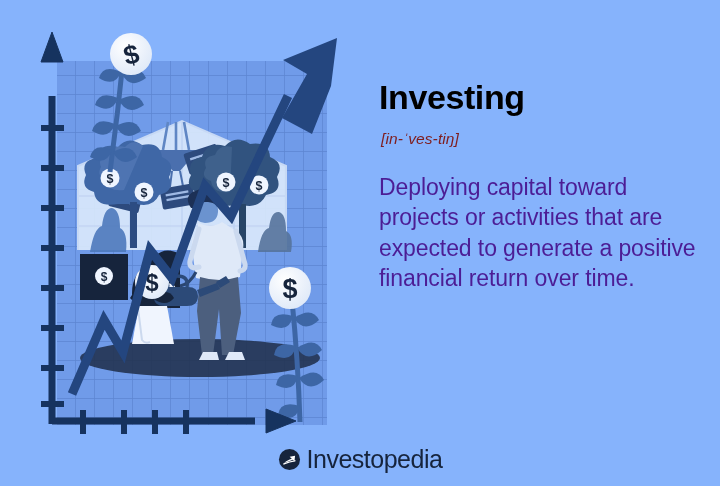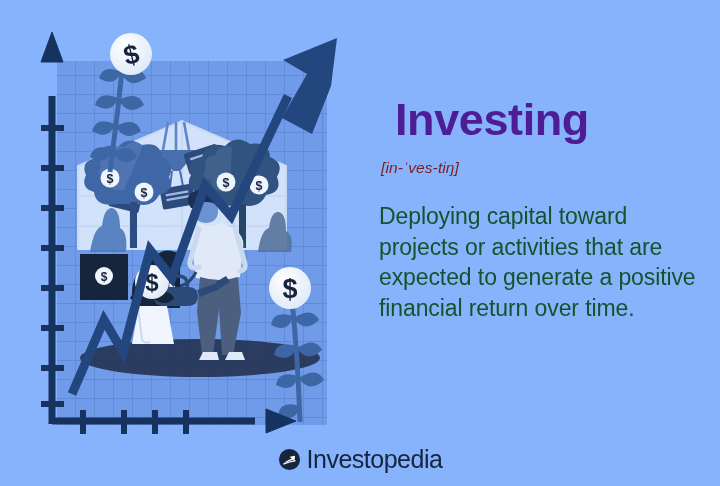--- a/index.html
+++ b/index.html
@@ -13,30 +13,30 @@
 
   
   .illus{position:absolute;left:0;top:0;width:360px;height:440px;}
   .illus svg{display:block;}
 
   
   .textcol{
     position:absolute;left:379px;top:80px;width:320px;
   }
   .title{
-    font-size:45px;font-weight:700;color:#4c1d95;
-    letter-spacing:-0.4px;line-height:1.05;margin:16px;
+    font-size:34px;font-weight:700;color:#000000;
+    letter-spacing:-0.4px;line-height:1.05;margin:0;
   }
   .pron{
     margin:14px 0 0 2px;font-size:15.5px;font-style:italic;
     color:#7f1d1d;letter-spacing:.1px;
   }
   .definition{
     margin:24px 0 0 0;font-size:23px;line-height:1.33;
-    color:#14532d;font-weight:400;letter-spacing:-0.1px;
+    color:#4c1d95;font-weight:400;letter-spacing:-0.1px;
   }
 
   
   .logo{
     position:absolute;left:0;right:0;bottom:14px;
     display:flex;align-items:center;justify-content:center;gap:6px;
   }
   .logo-mark{width:23px;height:23px;flex:0 0 auto;}
   .logo-word{
     font-size:25px;color:#16243c;letter-spacing:-0.5px;

